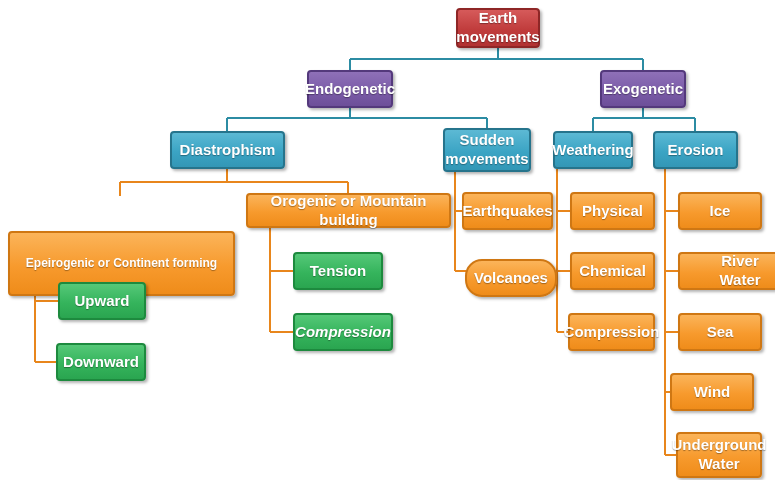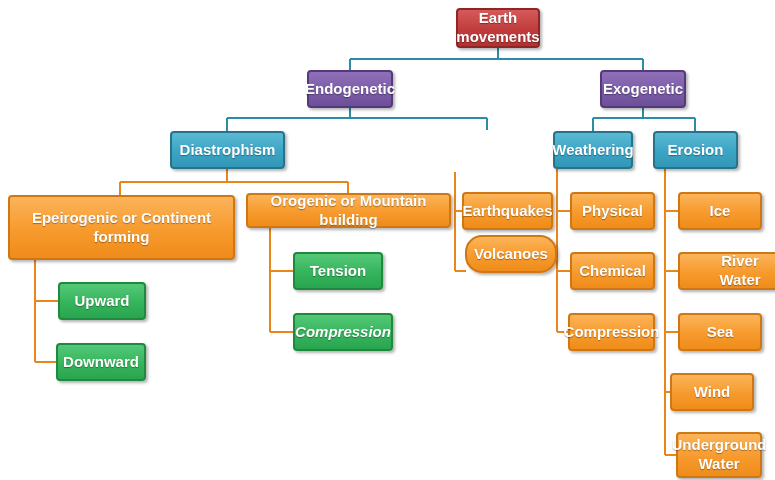--- a/index.html
+++ b/index.html
@@ -38,21 +38,21 @@
     border:2px solid #26748c;
   }
   .orange{
     background:linear-gradient(to bottom,#fbb45a 0%,#f79a2d 55%,#ef8c1a 100%);
     border:2px solid #cf7713;
   }
   .green{
     background:linear-gradient(to bottom,#55c878 0%,#35b45c 55%,#2aa550 100%);
     border:2px solid #1d8a3e;
   }
-  .big{font-size:15px;}
+  .big{font-size:12px;margin-top:36px;}
 </style>
 </head>
 <body>
 
 <div id="canvas">
 
   <svg id="connectors" viewBox="0 0 775 480" xmlns="http://www.w3.org/2000/svg">
 
     <path d="M498 48 V59 M350 59 H643 M350 59 V72 M643 59 V72" stroke="#2c8ca3" stroke-width="2" fill="none"></path>
     <path d="M350 108 V118 M227 118 H487 M227 118 V132 M487 118 V130" stroke="#2c8ca3" stroke-width="2" fill="none"></path>
@@ -65,34 +65,35 @@
     <path d="M557 169 V332 M557 211 H571 M557 271 H571 M557 332 H569" stroke="#e8861c" stroke-width="2" fill="none"></path>
     <path d="M665 169 V455 M665 211 H679 M665 271 H679 M665 332 H679 M665 392 H679 M665 455 H677" stroke="#e8861c" stroke-width="2" fill="none"></path>
   </svg>
 
   <div class="node red" style="left:456px;top:8px;width:84px;height:40px;">Earth movements</div>
 
   <div class="node purple" style="left:307px;top:70px;width:86px;height:38px;">Endogenetic</div>
   <div class="node purple" style="left:600px;top:70px;width:86px;height:38px;">Exogenetic</div>
 
   <div class="node teal" style="left:170px;top:131px;width:115px;height:38px;">Diastrophism</div>
+  <div class="node teal" style="left:443px;top:128px;width:88px;height:44px;">Sudden movements</div>
   <div class="node teal" style="left:553px;top:131px;width:80px;height:38px;">Weathering</div>
   <div class="node teal" style="left:653px;top:131px;width:85px;height:38px;">Erosion</div>
 
   <div class="node orange big" style="left:8px;top:195px;width:227px;height:65px;">Epeirogenic or Continent forming</div>
   <div class="node orange" style="left:246px;top:193px;width:205px;height:35px;">Orogenic or Mountain building</div>
 
   <div class="node green" style="left:58px;top:282px;width:88px;height:38px;">Upward</div>
   <div class="node green" style="left:56px;top:343px;width:90px;height:38px;">Downward</div>
 
   <div class="node green" style="left:293px;top:252px;width:90px;height:38px;">Tension</div>
   <div class="node green" style="left:293px;top:313px;width:100px;height:38px;font-style:italic;">Compression</div>
 
   <div class="node orange" style="left:462px;top:192px;width:91px;height:38px;">Earthquakes</div>
-  <div class="node orange" style="left:465px;top:235px;width:92px;height:38px;border-radius:17px;">Volcanoes</div>
+  <div class="node orange" style="left:465px;top:259px;width:92px;height:38px;border-radius:17px;">Volcanoes</div>
 
   <div class="node orange" style="left:570px;top:192px;width:85px;height:38px;">Physical</div>
   <div class="node orange" style="left:570px;top:252px;width:85px;height:38px;">Chemical</div>
   <div class="node orange" style="left:568px;top:313px;width:87px;height:38px;">Compression</div>
 
   <div class="node orange" style="left:678px;top:192px;width:84px;height:38px;">Ice</div>
   <div class="node orange" style="left:678px;top:252px;width:104px;height:38px;padding-left:24px;">River Water</div>
   <div class="node orange" style="left:678px;top:313px;width:84px;height:38px;">Sea</div>
   <div class="node orange" style="left:670px;top:373px;width:84px;height:38px;">Wind</div>
   <div class="node orange" style="left:676px;top:432px;width:86px;height:46px;">Underground Water</div>

